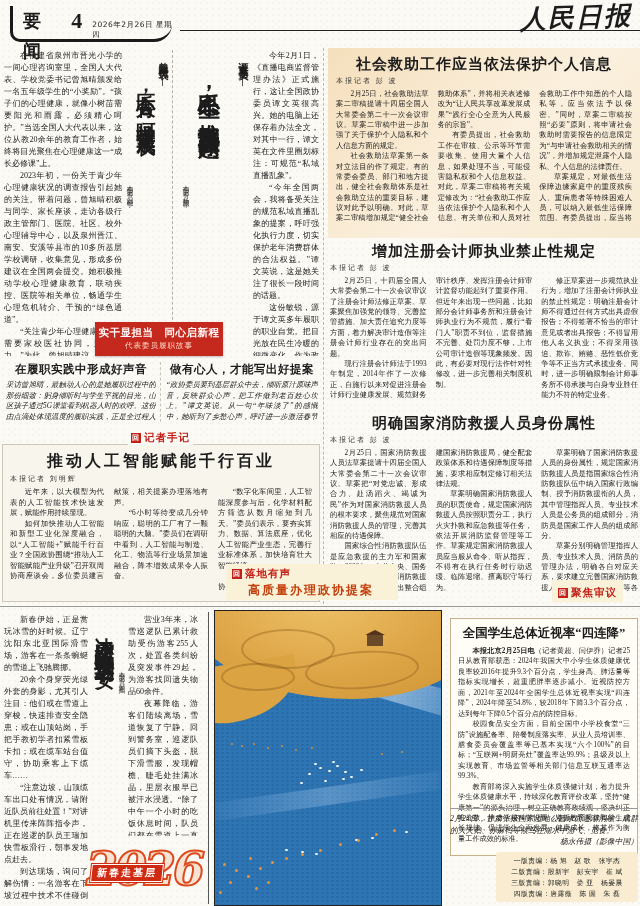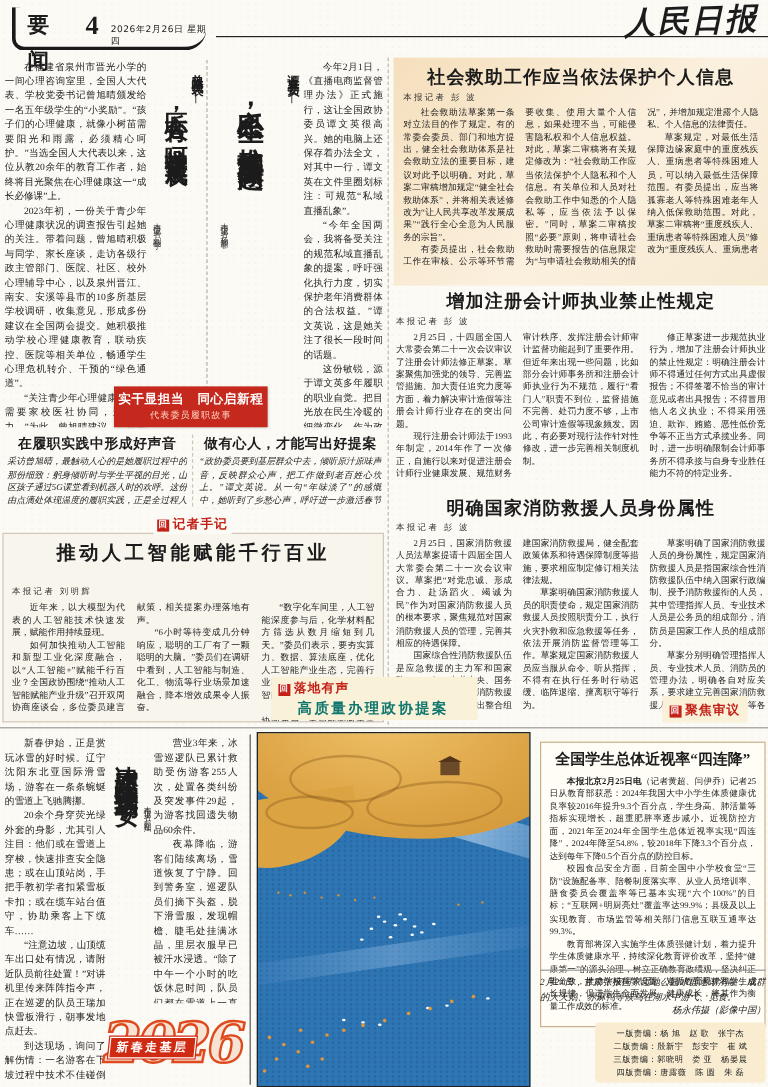--- a/index.html
+++ b/index.html
@@ -51,26 +51,26 @@
   .note{position:absolute;top:362px;height:62px;overflow:hidden;}
   .note1{left:6px;width:150px;}
   .note2{left:166px;width:152px;}
   .note h4{margin:0 0 3px;text-align:center;font-size:11.5px;letter-spacing:.5px;}
   .ntext{font-size:7.4px;font-style:italic;line-height:1.45;text-align:justify;color:#222;}
   .vr-dash2{position:absolute;left:160px;top:362px;height:60px;border-left:1px dashed #ccc6ba;}
   .label-jizhe{position:absolute;left:128px;top:427px;z-index:2;background:#fcfaf5;padding:0 3px;}
   
   .ai-box{position:absolute;left:2px;top:444px;width:318px;height:158px;border:1px solid #cfc8b8;
         background:#f8f5ed;box-sizing:border-box;padding:4px 7px;overflow:hidden;}
-  .ai-box h2{margin:2px 0 16px;text-align:center;font-size:16px;font-weight:bold;letter-spacing:3px;}
+  .ai-box h2{margin:2px 0 2px;text-align:center;font-size:16px;font-weight:bold;letter-spacing:3px;}
   .ai-cols{column-count:3;column-gap:10px;font-size:7.4px;line-height:1.42;text-align:justify;height:110px;overflow:hidden;}
   .ai-cols p{margin:0;text-indent:2em;}
   .label-luodi{position:absolute;left:226px;top:564px;width:172px;height:36px;background:#faf1d9;
         z-index:4;padding:3px 6px;box-sizing:border-box;}
-  .label-luodi .l2{color:#0f766e;font-size:12px;font-weight:bold;letter-spacing:2px;margin:1px 0 0 16px;
+  .label-luodi .l2{color:#c2410c;font-size:12px;font-weight:bold;letter-spacing:2px;margin:1px 0 0 16px;
         font-family:"Liberation Sans",sans-serif;}
   
   .shehui{position:absolute;left:328px;top:48px;width:312px;height:190px;box-sizing:border-box;
         background:linear-gradient(135deg,#f5dfbc 0%,#fbf0de 55%,#f7ead2 100%);padding:5px 8px;overflow:hidden;}
   .cols3{column-count:3;column-gap:9px;font-size:7.3px;line-height:1.42;text-align:justify;overflow:hidden;}
   .cols3 p{margin:0;text-indent:2em;}
   .shehui .cols3{height:142px;}
   .kuaiji{position:absolute;left:328px;top:240px;width:312px;height:170px;box-sizing:border-box;padding:0 2px;overflow:hidden;}
   .kuaiji .cols3{height:128px;}
   .xiaofang{position:absolute;left:328px;top:412px;width:312px;height:192px;box-sizing:border-box;padding:0 2px;overflow:hidden;}
@@ -206,20 +206,21 @@
   </div>
   <div class="label-luodi">
     <div class="red-label l1"><span class="label-icon">回</span><span>落地有声</span></div>
     <div class="l2">高质量办理政协提案</div>
   </div>
 
   <div class="shehui">
     <h2 class="art-head">社会救助工作应当依法保护个人信息</h2>
     <div class="art-by">本报记者 彭 波</div>
     <div class="cols3">
+      <p>2月25日，社会救助法草案二审稿提请十四届全国人大常委会第二十一次会议审议。草案二审稿中进一步加强了关于保护个人隐私和个人信息方面的规定。</p>
       <p>社会救助法草案第一条对立法目的作了规定。有的常委会委员、部门和地方提出，健全社会救助体系是社会救助立法的重要目标，建议对此予以明确。对此，草案二审稿增加规定“健全社会救助体系”，并将相关表述修改为“让人民共享改革发展成果”“践行全心全意为人民服务的宗旨”。</p>
       <p>有委员提出，社会救助工作在审核、公示等环节需要收集、使用大量个人信息，如果处理不当，可能侵害隐私权和个人信息权益。对此，草案二审稿将有关规定修改为：“社会救助工作应当依法保护个人隐私和个人信息。有关单位和人员对社会救助工作中知悉的个人隐私等，应当依法予以保密。”同时，草案二审稿按照“必要”原则，将申请社会救助时需要报告的信息限定为“与申请社会救助相关的情况”，并增加规定泄露个人隐私、个人信息的法律责任。</p>
       <p>草案规定，对最低生活保障边缘家庭中的重度残疾人、重病患者等特殊困难人员，可以纳入最低生活保障范围。有委员提出，应当将孤寡老人等特殊困难老年人纳入低保救助范围。对此，草案二审稿将“重度残疾人、重病患者等特殊困难人员”修改为“重度残疾人、重病患者以及孤寡老人等特殊困难人员”。</p>
 
     </div>
   </div>
 
   <div class="kuaiji">
     <h2 class="art-head">增加注册会计师执业禁止性规定</h2>
     <div class="art-by">本报记者 彭 波</div>

